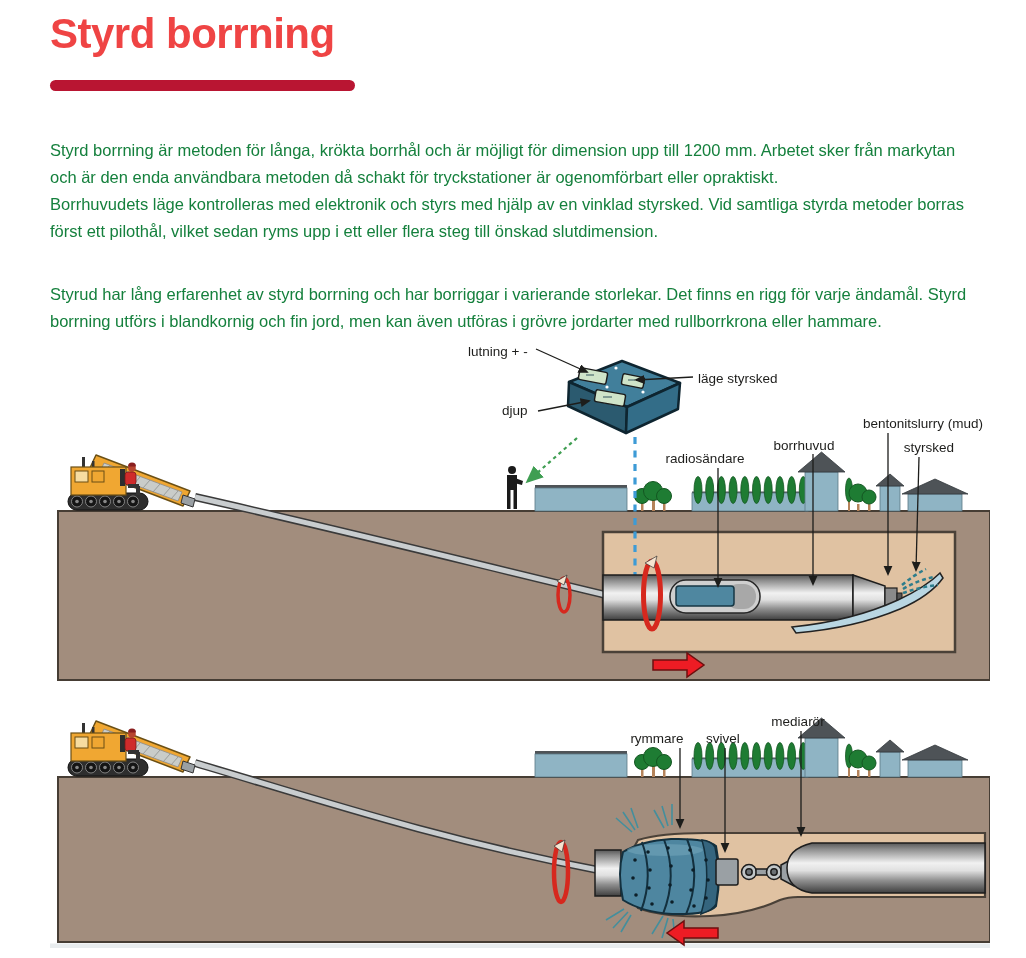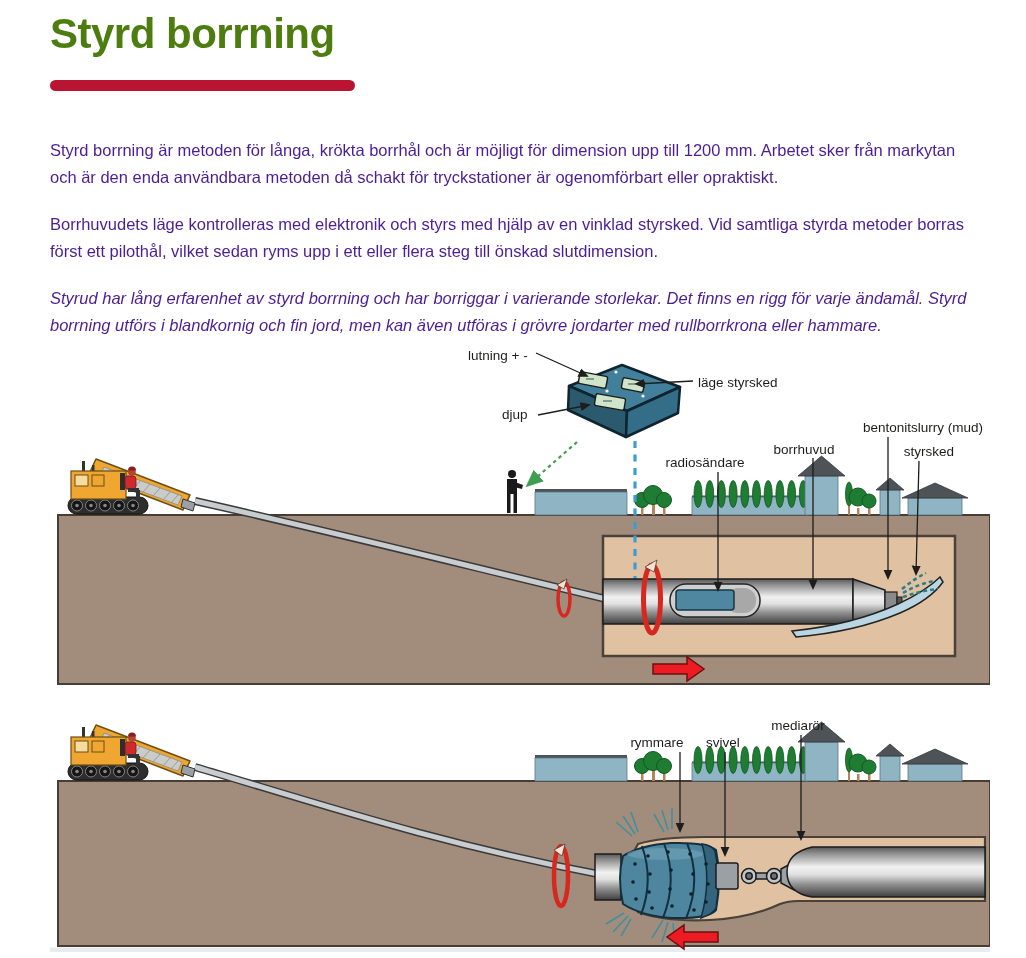--- a/index.html
+++ b/index.html
@@ -1,23 +1,23 @@
 <!DOCTYPE html>
 <html><head>
 <meta charset="utf-8">
 <style>
   html,body{margin:0;padding:0;background:#ffffff;}
   body{width:1026px;height:958px;overflow:hidden;font-family:"Liberation Sans",sans-serif;}
   .page{padding:0 50px;}
-  h1.title{margin:10px 0 0 0;font-size:42px;line-height:1.15;font-weight:bold;color:#4d7c0f;letter-spacing:-0.5px;}
+  h1.title{margin:10px 0 0 0;font-size:42px;line-height:1.15;font-weight:bold;color:#ef4444;letter-spacing:-0.5px;}
   .rule{width:305px;height:11px;border-radius:5.5px;margin-top:22px;background:#b91532;}
-  p.body-text{width:928px;margin:0;font-size:16.5px;line-height:27px;color:#4c1d95;}
+  p.body-text{width:928px;margin:0;font-size:16.5px;line-height:27px;color:#15803d;}
   p.p1{margin-top:46px;}
-  p.p2{margin-top:20px;}
-  p.p3{margin-top:20px;font-style:italic;}
+  p.p2{}
+  p.p3{margin-top:36px;}
   figure{margin:0;padding:0;}
   figure.f1{margin-top:2px;}
   figure.f2{margin-top:13px;}
   svg{display:block;}
   svg text{font-family:"Liberation Sans",sans-serif;font-size:13.5px;fill:#1d1d1b;}
   .hiddendefs{position:absolute;width:0;height:0;}
 </style>
 </head>
 <body>
 

